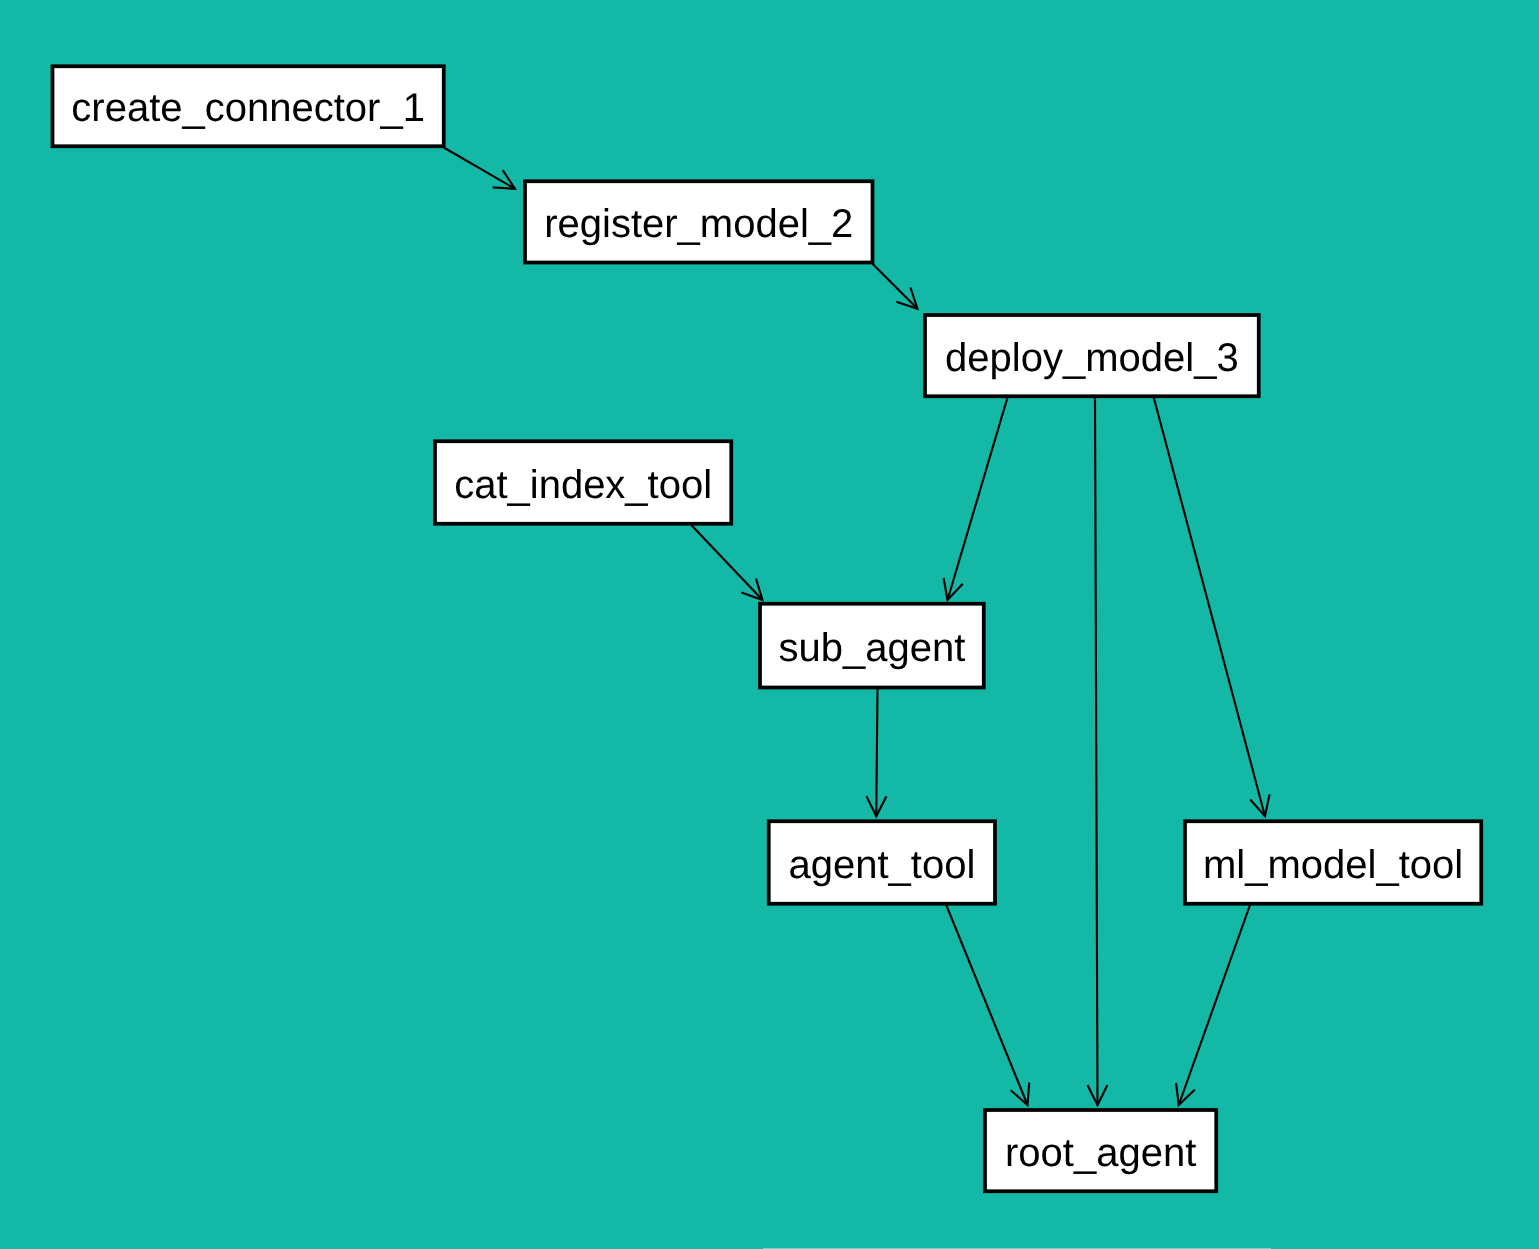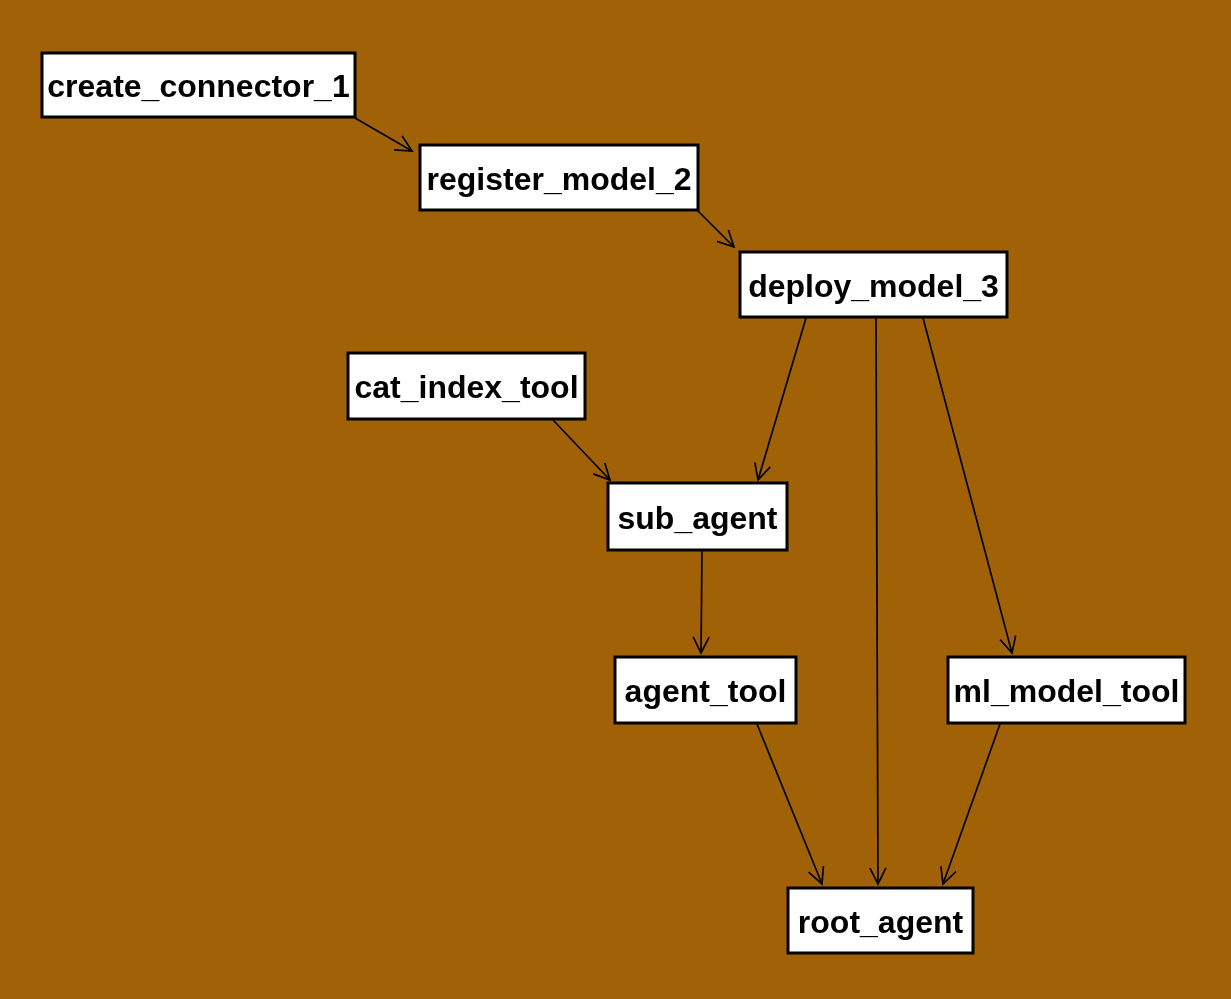--- a/index.html
+++ b/index.html
@@ -4,23 +4,22 @@
 <style>
   html, body {
     margin: 0;
     padding: 0;
     background: #ffffff;
   }
   .canvas {
     position: relative;
     width: 1231px;
     height: 999px;
-    background: #a16207;
+    background: #14b8a6;
     overflow: hidden;
-    font-weight: bold;
   }
   svg {
     display: block;
   }
   .node-rect {
     fill: #ffffff;
     stroke: #000000;
     stroke-width: 3px;
   }
   .node-label {

